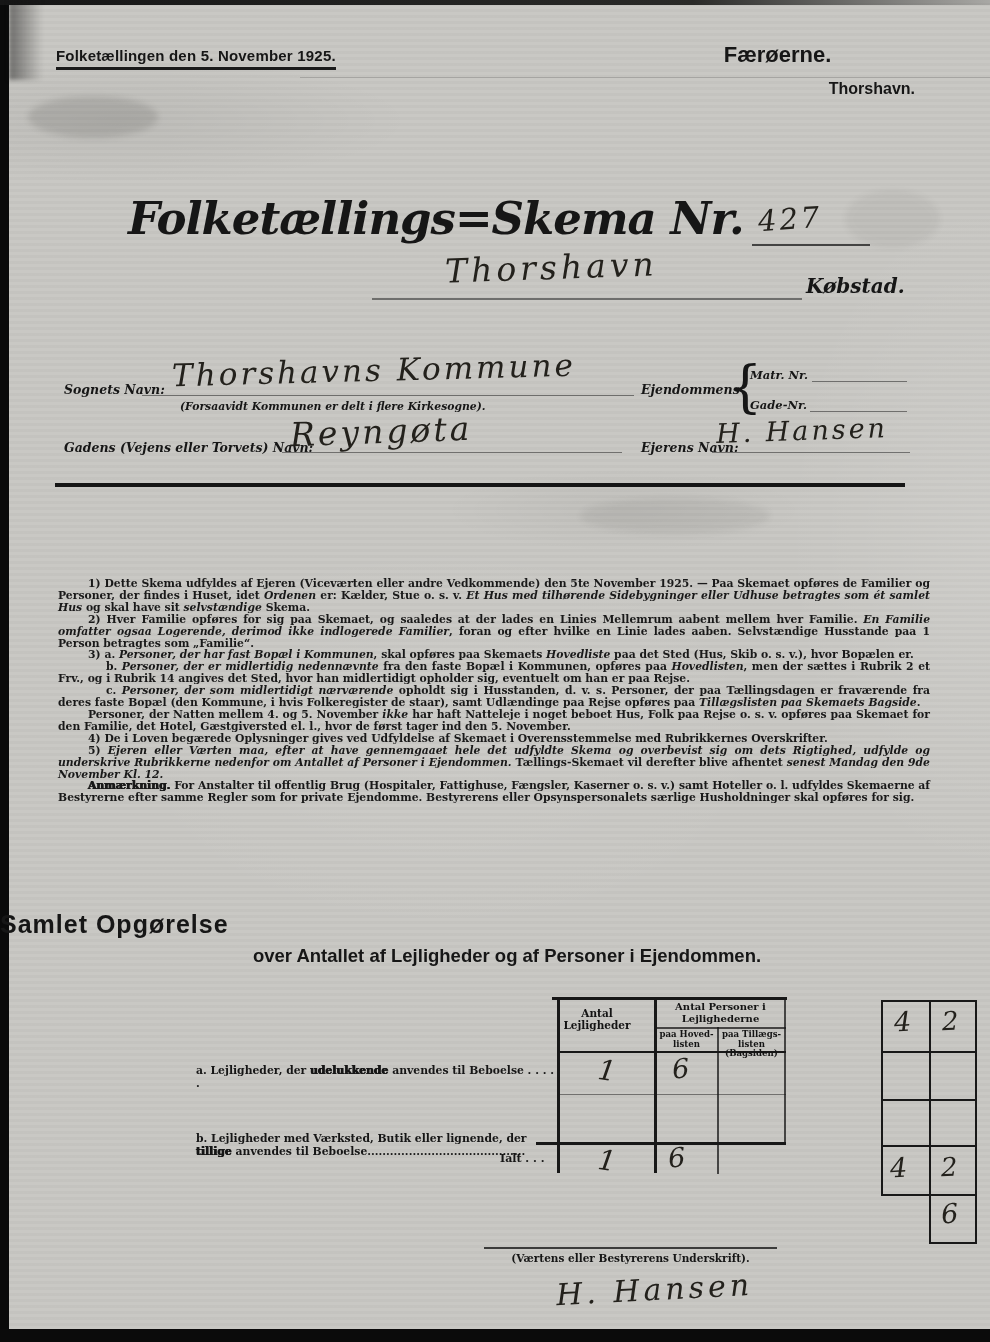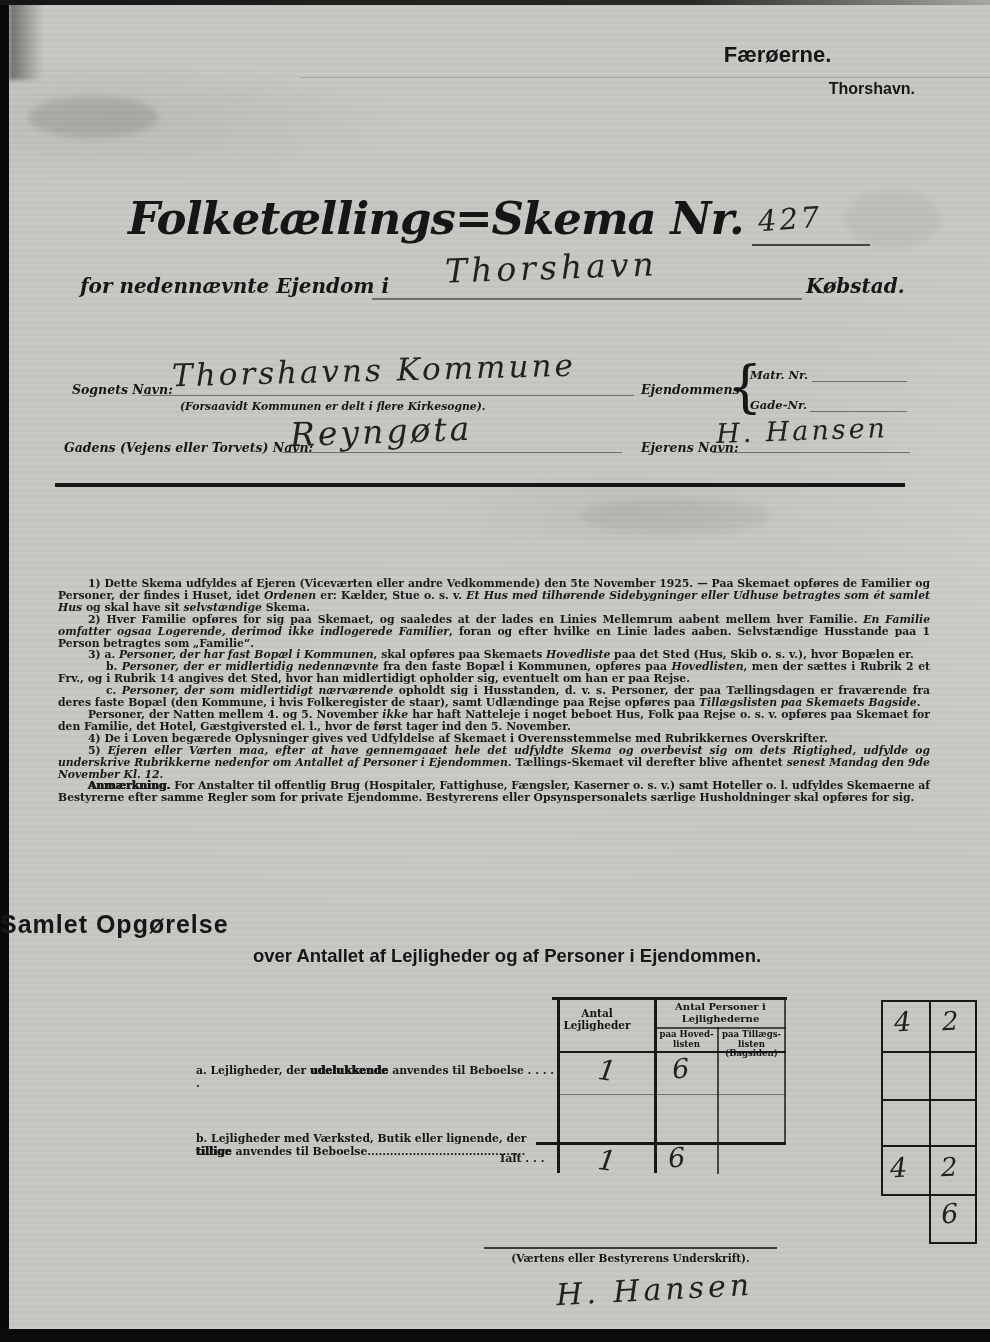--- a/index.html
+++ b/index.html
@@ -37,33 +37,33 @@
   <div class="texture"></div>
   <div class="abs" style="left:0;top:0;width:9px;height:1342px;background:#0a0a0a;"></div>
   <div class="abs" style="left:0;top:1329px;width:990px;height:13px;background:#0b0b0b;"></div>
   <div class="abs" style="left:0;top:0;width:990px;height:5px;background:linear-gradient(90deg,#161616 0%,#2a2a28 70%,rgba(40,40,40,.2) 100%);"></div>
   <div class="abs" style="left:9px;top:0;width:34px;height:80px;background:linear-gradient(90deg,rgba(20,20,20,.5),transparent);filter:blur(2px);"></div>
   <div class="blob" style="left:28px;top:96px;width:130px;height:42px;opacity:.13;"></div>
   <div class="blob" style="left:580px;top:498px;width:190px;height:36px;opacity:.06;"></div>
   <div class="blob" style="left:845px;top:190px;width:95px;height:58px;opacity:.05;"></div>
   <div class="thinline" style="left:300px;top:77px;width:690px;height:1px;opacity:.35;"></div>
 
+  <div class="abs sans" style="left:56px;top:47px;font-size:15px;letter-spacing:.2px;border-bottom:3px solid #1a1a1a;padding-bottom:3px;">Folketællingen den 5. November 1925.</div>
   <div class="abs sans" style="left:640px;top:42px;width:275px;text-align:center;font-size:22px;">Færøerne.</div>
   <div class="abs sans" style="left:640px;top:80px;width:275px;text-align:right;font-size:16px;">Thorshavn.</div>
 
   <div class="abs serif-it" style="left:128px;top:192px;font-size:45px;letter-spacing:-1px;">Folketællings=Skema Nr.</div>
   <div class="abs hw" style="left:758px;top:202px;font-size:29px;transform:rotate(-4deg);letter-spacing:3px;">427</div>
   <div class="line" style="left:752px;top:244px;width:118px;height:2px;"></div>
 
-  <div class="abs serif-it" style="left:80px;top:274px;font-size:20px;">for nedennævnte Ejendom i</div>
   <div class="abs hw" style="left:445px;top:248px;font-size:33px;transform:rotate(-2deg);letter-spacing:4px;">Thorshavn</div>
   <div class="thinline" style="left:372px;top:298px;width:430px;height:1.5px;"></div>
   <div class="abs serif-it" style="left:806px;top:274px;font-size:20px;">Købstad.</div>
 
-  <div class="abs serif-it" style="left:72px;top:382px;font-size:12.5px;">Sognets Navn:</div>
+  <div class="abs serif-it" style="left:64px;top:382px;font-size:12.5px;">Sognets Navn:</div>
   <div class="abs hw" style="left:172px;top:352px;font-size:31px;transform:rotate(-1.5deg);letter-spacing:3px;">Thorshavns Kommune</div>
   <div class="thinline" style="left:142px;top:395px;width:492px;height:1px;"></div>
   <div class="abs serif-it" style="left:180px;top:400px;font-size:10.8px;">(Forsaavidt Kommunen er delt i flere Kirkesogne).</div>
 
   <div class="abs serif-it" style="left:641px;top:382px;font-size:12.5px;">Ejendommens</div>
   <span class="abs serif" style="left:728px;top:355px;font-size:54px;font-weight:400;transform:scaleY(1.05);">{</span>
   <div class="abs serif-it" style="left:750px;top:368px;font-size:11.5px;">Matr. Nr.</div>
   <div class="thinline" style="left:812px;top:381px;width:95px;height:1px;"></div>
   <div class="abs serif-it" style="left:750px;top:398px;font-size:11.5px;">Gade-Nr.</div>
   <div class="thinline" style="left:810px;top:411px;width:97px;height:1px;"></div>

